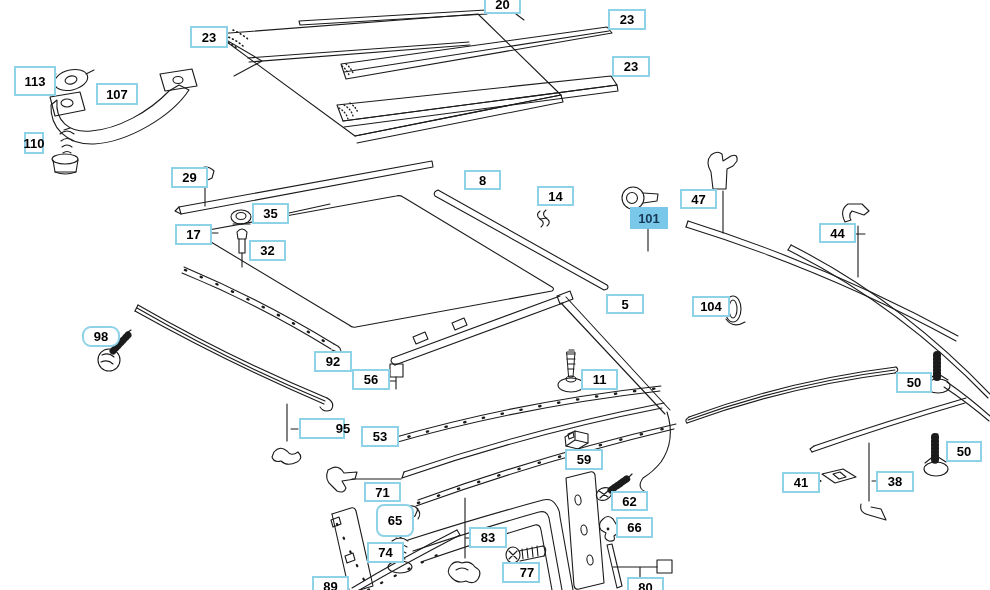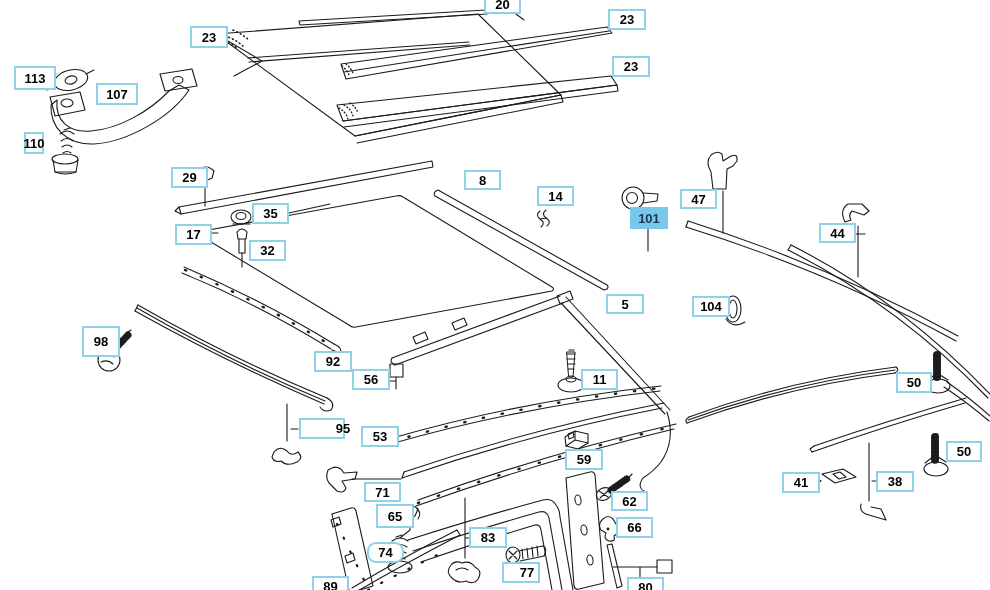--- a/index.html
+++ b/index.html
@@ -275,45 +275,45 @@
       <path d="M925,463 L935,455 L946,462"></path>
       <ellipse cx="936" cy="469" rx="12" ry="7"></ellipse>
     </g>
   </svg>
 
   <div id="callouts">
       <div class="callout" style="left: 190px; top: 26px; width: 38px; height: 22px;">23</div>
       <div class="callout" style="left: 484px; top: -6px; width: 37px; height: 20px;">20</div>
       <div class="callout" style="left: 608px; top: 9px; width: 38px; height: 21px;">23</div>
       <div class="callout" style="left: 612px; top: 56px; width: 38px; height: 21px;">23</div>
-      <div class="callout" style="left: 14px; top: 66px; width: 42px; height: 24px;">113</div>
+      <div class="callout" style="left: 14px; top: 66px; width: 42px; height: 30px;">113</div>
       <div class="callout" style="left: 96px; top: 83px; width: 42px; height: 22px;">107</div>
       <div class="callout" style="left: 24px; top: 132px; width: 20px; height: 22px;">110</div>
       <div class="callout" style="left: 171px; top: 167px; width: 37px; height: 21px;">29</div>
       <div class="callout" style="left: 175px; top: 224px; width: 37px; height: 21px;">17</div>
       <div class="callout" style="left: 252px; top: 203px; width: 37px; height: 21px;">35</div>
       <div class="callout" style="left: 249px; top: 240px; width: 37px; height: 21px;">32</div>
       <div class="callout" style="left: 464px; top: 170px; width: 37px; height: 20px;">8</div>
       <div class="callout" style="left: 537px; top: 186px; width: 37px; height: 20px;">14</div>
       <div class="callout hl" style="left: 606px; top: 207px; width: 38px; height: 22px;">101</div>
       <div class="callout" style="left: 680px; top: 189px; width: 37px; height: 20px;">47</div>
       <div class="callout" style="left: 819px; top: 223px; width: 37px; height: 20px;">44</div>
       <div class="callout" style="left: 692px; top: 296px; width: 38px; height: 21px;">104</div>
       <div class="callout" style="left: 606px; top: 294px; width: 38px; height: 20px;">5</div>
       <div class="callout" style="left: 581px; top: 369px; width: 37px; height: 21px;">11</div>
       <div class="callout" style="left: 896px; top: 372px; width: 36px; height: 21px;">50</div>
       <div class="callout" style="left: 946px; top: 441px; width: 36px; height: 21px;">50</div>
-      <div class="callout" style="left: 82px; top: 326px; width: 38px; height: 31px;">98</div>
+      <div class="callout" style="left: 82px; top: 326px; width: 38px; height: 21px; border-radius: 9px;">98</div>
       <div class="callout" style="left: 314px; top: 351px; width: 38px; height: 21px;">92</div>
       <div class="callout" style="left: 352px; top: 369px; width: 38px; height: 21px;">56</div>
       <div class="callout" style="left: 299px; top: 418px; width: 38px; height: 21px; padding-left: 42px;">95</div>
       <div class="callout" style="left: 361px; top: 426px; width: 38px; height: 21px;">53</div>
       <div class="callout" style="left: 364px; top: 482px; width: 37px; height: 20px;">71</div>
-      <div class="callout" style="left: 376px; top: 504px; width: 38px; height: 24px;">65</div>
-      <div class="callout" style="left: 367px; top: 542px; width: 37px; height: 21px; border-radius: 9px;">74</div>
+      <div class="callout" style="left: 376px; top: 504px; width: 38px; height: 33px; border-radius: 8px;">65</div>
+      <div class="callout" style="left: 367px; top: 542px; width: 37px; height: 21px;">74</div>
       <div class="callout" style="left: 312px; top: 576px; width: 37px; height: 21px;">89</div>
       <div class="callout" style="left: 565px; top: 449px; width: 38px; height: 21px;">59</div>
       <div class="callout" style="left: 611px; top: 491px; width: 37px; height: 20px;">62</div>
       <div class="callout" style="left: 616px; top: 517px; width: 37px; height: 21px;">66</div>
       <div class="callout" style="left: 469px; top: 527px; width: 38px; height: 21px;">83</div>
       <div class="callout" style="left: 502px; top: 562px; width: 38px; height: 21px; padding-left: 12px;">77</div>
       <div class="callout" style="left: 627px; top: 577px; width: 37px; height: 21px;">80</div>
       <div class="callout" style="left: 782px; top: 472px; width: 38px; height: 21px;">41</div>
       <div class="callout" style="left: 876px; top: 471px; width: 38px; height: 21px;">38</div>
     </div>

